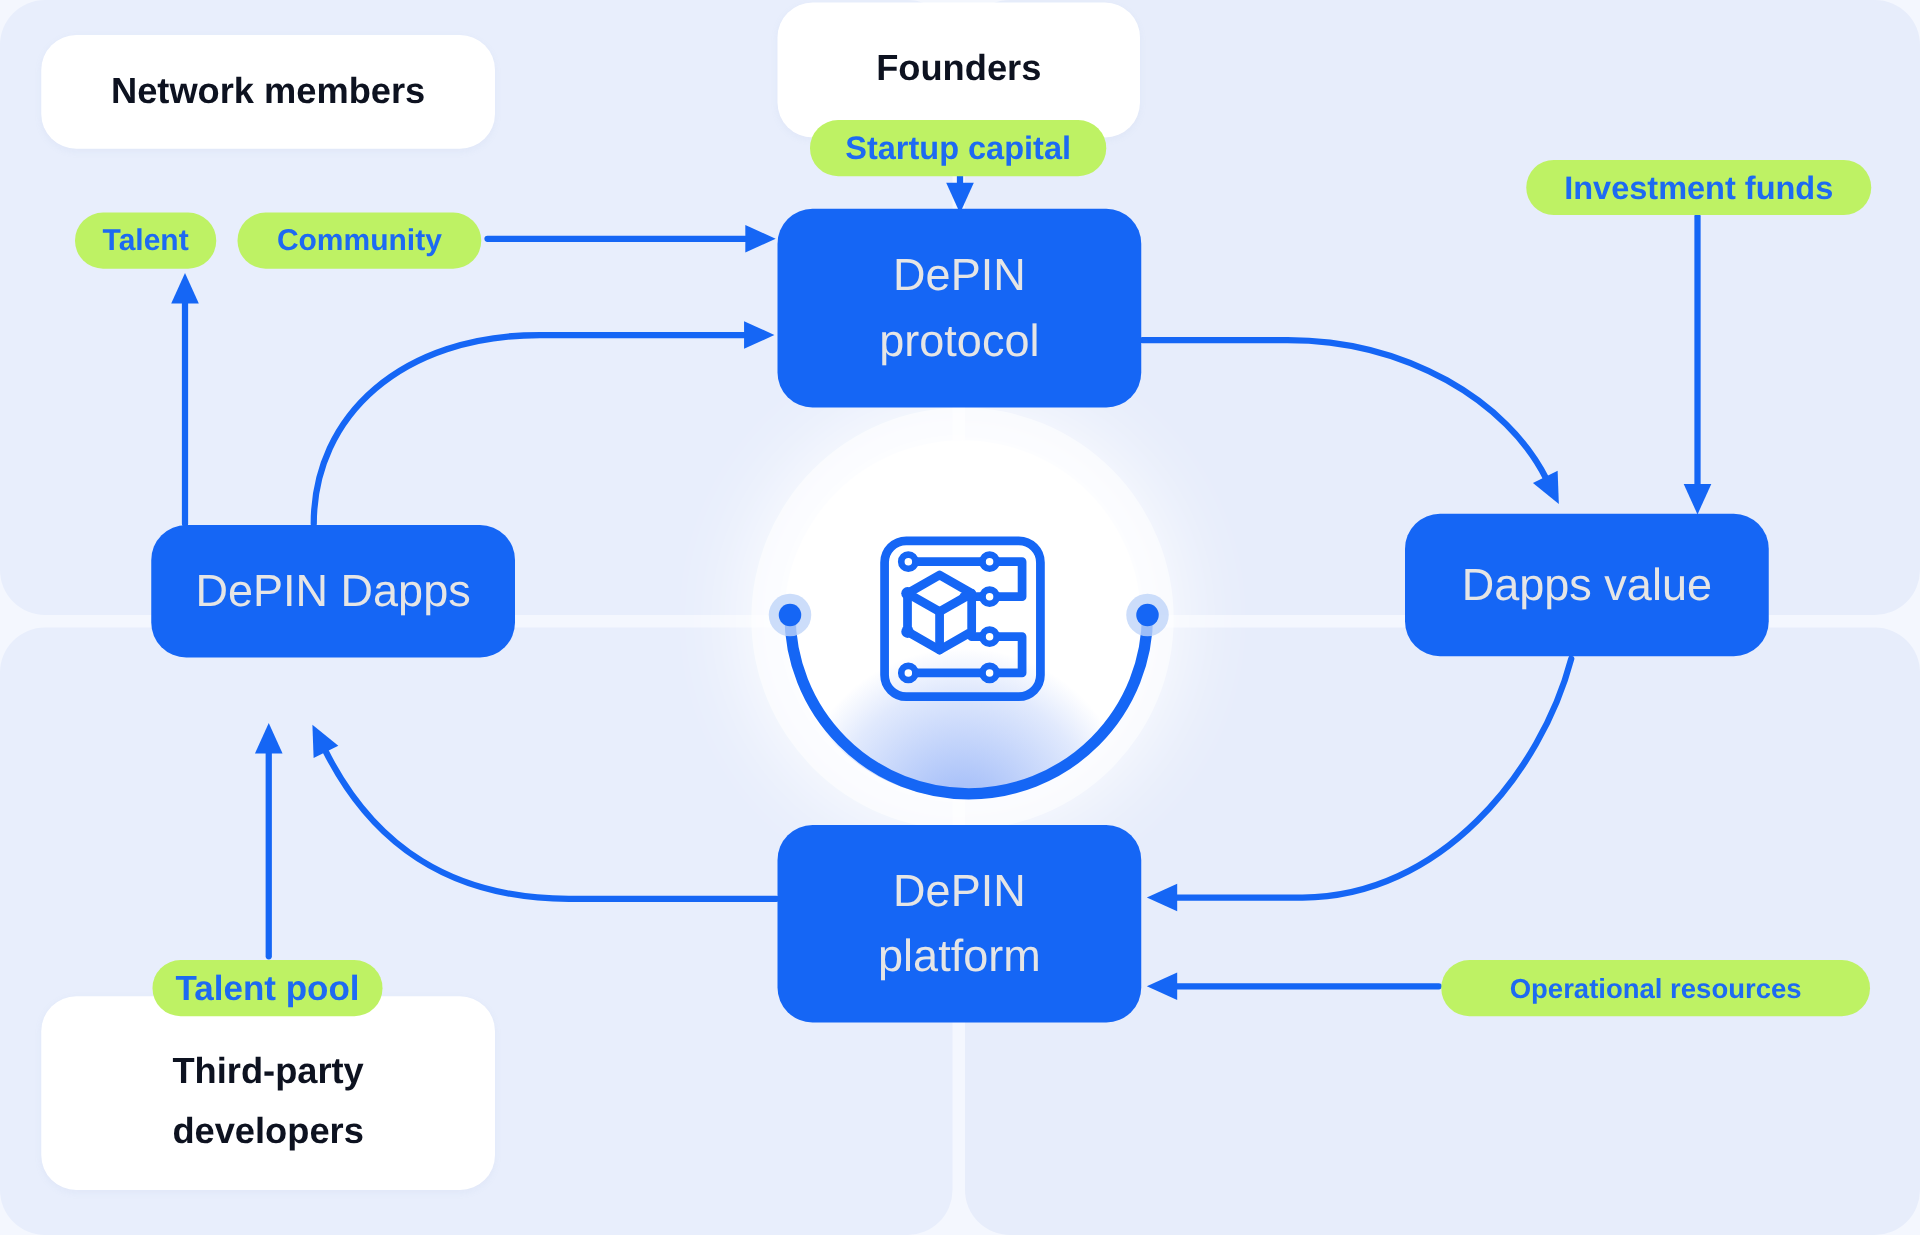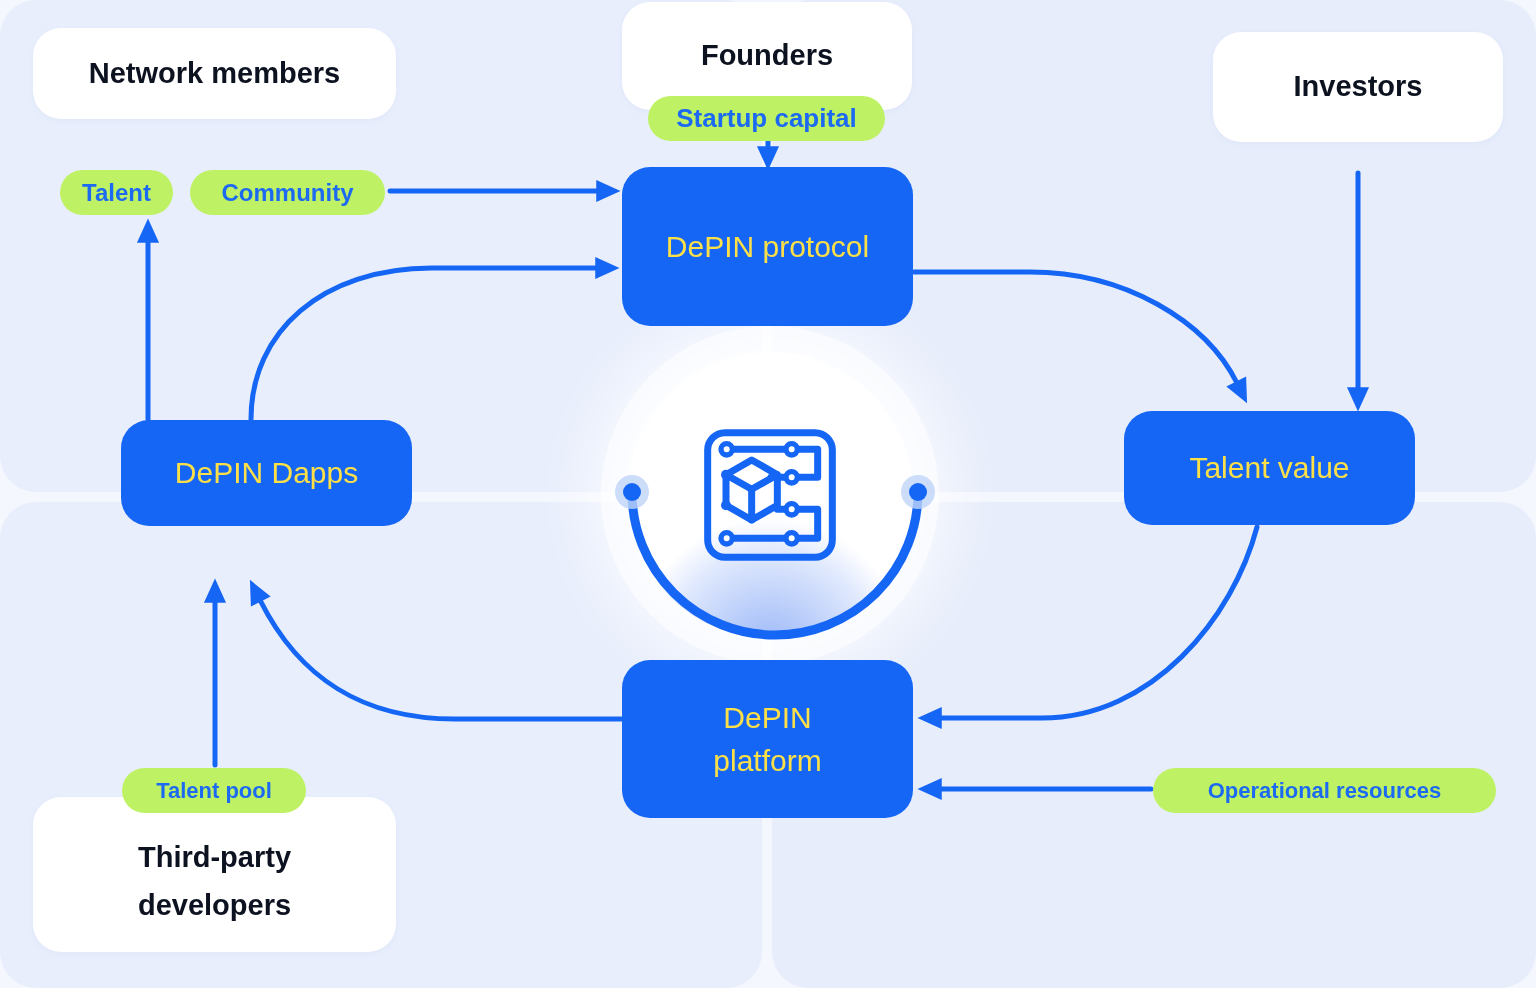--- a/index.html
+++ b/index.html
@@ -43,28 +43,28 @@
   
   .pill{
     position:absolute;background:#bef264;border-radius:999px;
     display:flex;align-items:center;justify-content:center;text-align:center;
     color:#1D6AF2;font-weight:700;font-size:24px;white-space:nowrap;
   }
   .pill.utility{left:60px;top:170px;width:113px;height:45px;}
   .pill.community{left:190px;top:170px;width:195px;height:45px;}
   .pill.startup{left:648px;top:96px;width:237px;height:45px;font-size:26px;}
   .pill.investment{left:1221px;top:128px;width:276px;height:44px;font-size:26px;}
-  .pill.talent{left:122px;top:768px;width:184px;height:45px;font-size:22px;}
+  .pill.talent{left:122px;top:768px;width:184px;height:45px;font-size:28px;}
   .pill.operational{left:1153px;top:768px;width:343px;height:45px;font-size:22px;}
 
   
   .bluebox{
     position:absolute;background:#1566F5;border-radius:28px;
     display:flex;align-items:center;justify-content:center;text-align:center;
-    color:#fde047;font-weight:500;font-size:30px;line-height:1.45;
+    color:#e5e5e5;font-weight:500;font-size:36px;line-height:1.45;
   }
   .bluebox .wrap2{max-width:205px;}
   .bluebox.protocol{left:622px;top:167px;width:291px;height:159px;}
   .bluebox.dapps{left:121px;top:420px;width:291px;height:106px;}
   .bluebox.token{left:1124px;top:411px;width:291px;height:114px;}
   .bluebox.platform{left:622px;top:660px;width:291px;height:158px;}
 
   svg.overlay{position:absolute;inset:0;pointer-events:none;}
   .center-icon{position:absolute;left:695px;top:420px;}
 </style>
@@ -144,49 +144,49 @@
       <circle cx="93" cy="256" r="15"></circle>
     </g>
   </svg>
 
   <div class="card network-members">
     <span>Network members</span>
   </div>
   <div class="card founders">
     <span>Founders</span>
   </div>
-  <div class="card investors">
-    <span>Investors</span>
-  </div>
   <div class="card third-party">
     <span class="wrap2">Third-party developers</span>
   </div>
 
   <div class="pill utility">
     <span>Talent</span>
   </div>
   <div class="pill community">
     <span>Community</span>
   </div>
   <div class="pill startup">
     <span>Startup capital</span>
+  </div>
+  <div class="pill investment">
+    <span>Investment funds</span>
   </div>
   <div class="pill talent">
     <span>Talent pool</span>
   </div>
   <div class="pill operational">
     <span>Operational resources</span>
   </div>
 
   <div class="bluebox protocol">
     <span class="wrap2">DePIN protocol</span>
   </div>
   <div class="bluebox dapps">
     <span>DePIN Dapps</span>
   </div>
   <div class="bluebox token">
-    <span>Talent value</span>
+    <span>Dapps value</span>
   </div>
   <div class="bluebox platform">
     <span class="wrap2">DePIN platform</span>
   </div>
 
 </div>
 
 </body></html>

